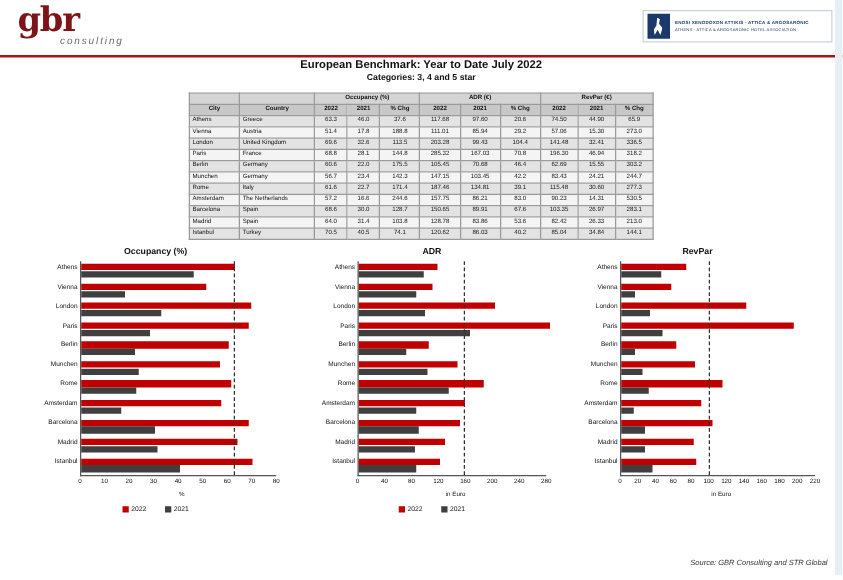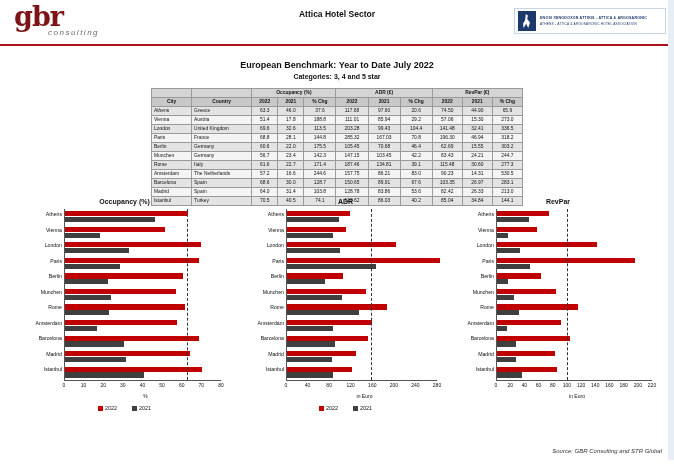--- a/index.html
+++ b/index.html
@@ -101,21 +101,20 @@
     font-weight: bold;
     letter-spacing: 0.2px;
   }
   .partner-text .l2 { font-weight: normal; font-size: 3.2px; }
 
   
   .doc-title {
     text-align: center;
     font-size: 9px;
     font-weight: bold;
-    margin-top: 14px;
     color: #111;
   }
   .doc-sub {
     text-align: center;
     font-size: 7px;
     font-weight: bold;
     margin-top: 3px;
     color: #111;
   }
 
@@ -288,21 +287,20 @@
 <body>
 
 <div class="page">
 
   <div class="header">
     <div class="logo">
       <div class="logo-main">gbr</div>
       <div class="logo-sub">consulting</div>
     </div>
     <div class="header-title">
-      <div>Attica Hotel Sector</div>
     </div>
     <div class="partner-logo">
       <div class="partner-mark"></div>
       <div class="partner-text">
         <div>ENOSI XENODOXON ATTIKIS - ATTICA &amp; ARGOSARONIC</div>
         <div class="l2">ATHENS - ATTICA &amp; ARGOSARONIC HOTEL ASSOCIATION</div>
       </div>
     </div>
   </div>
 

